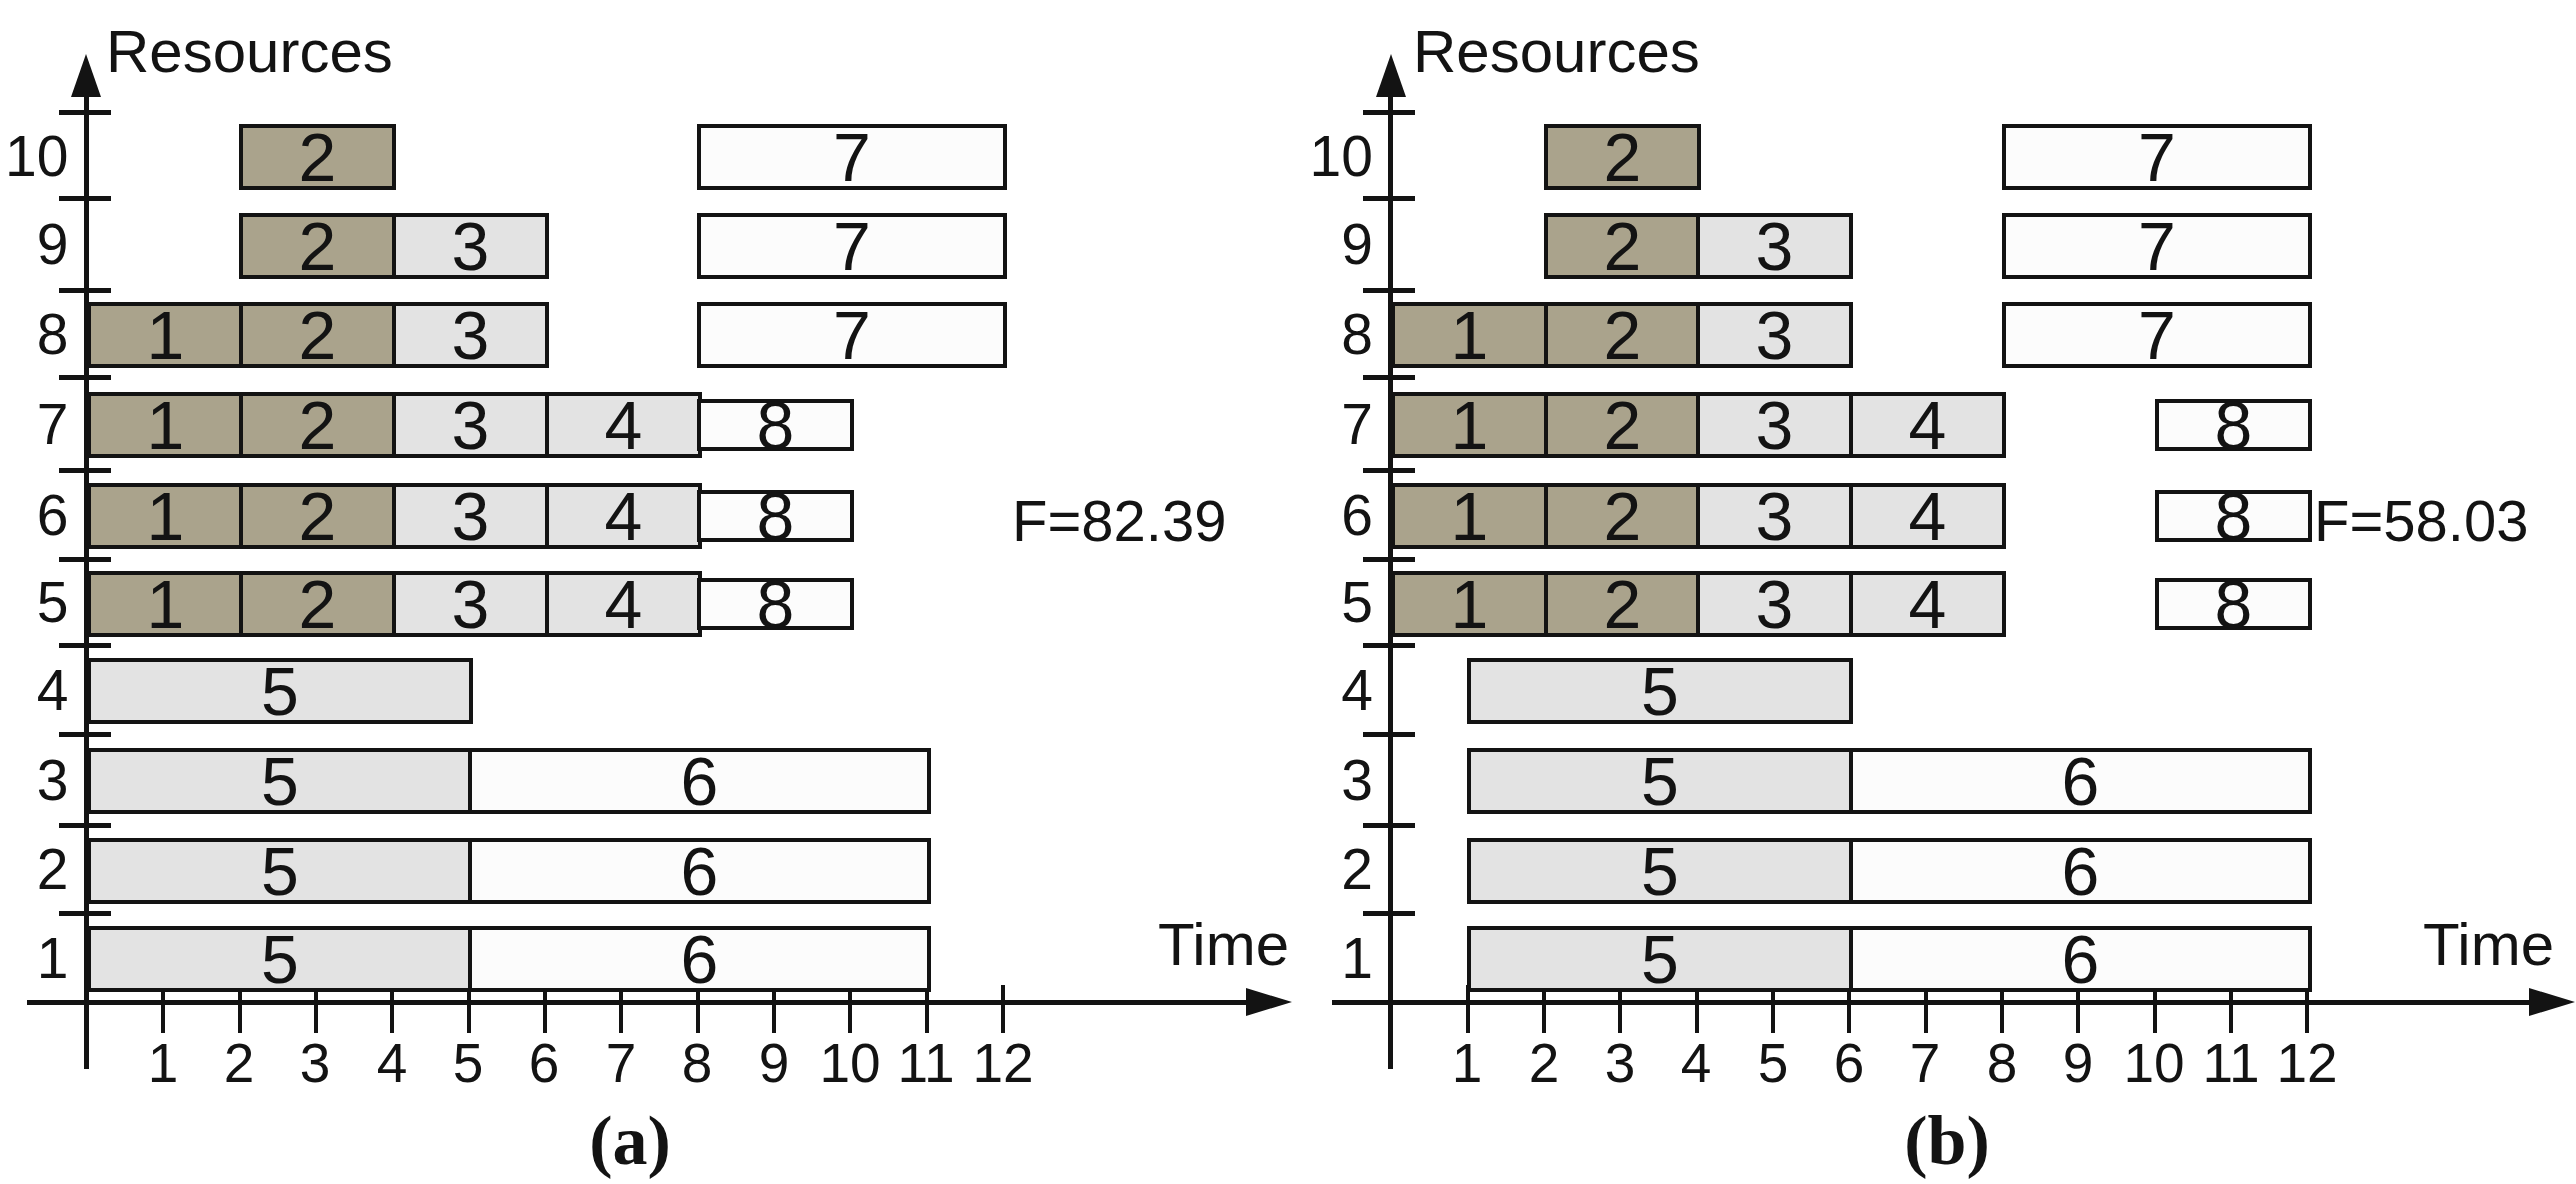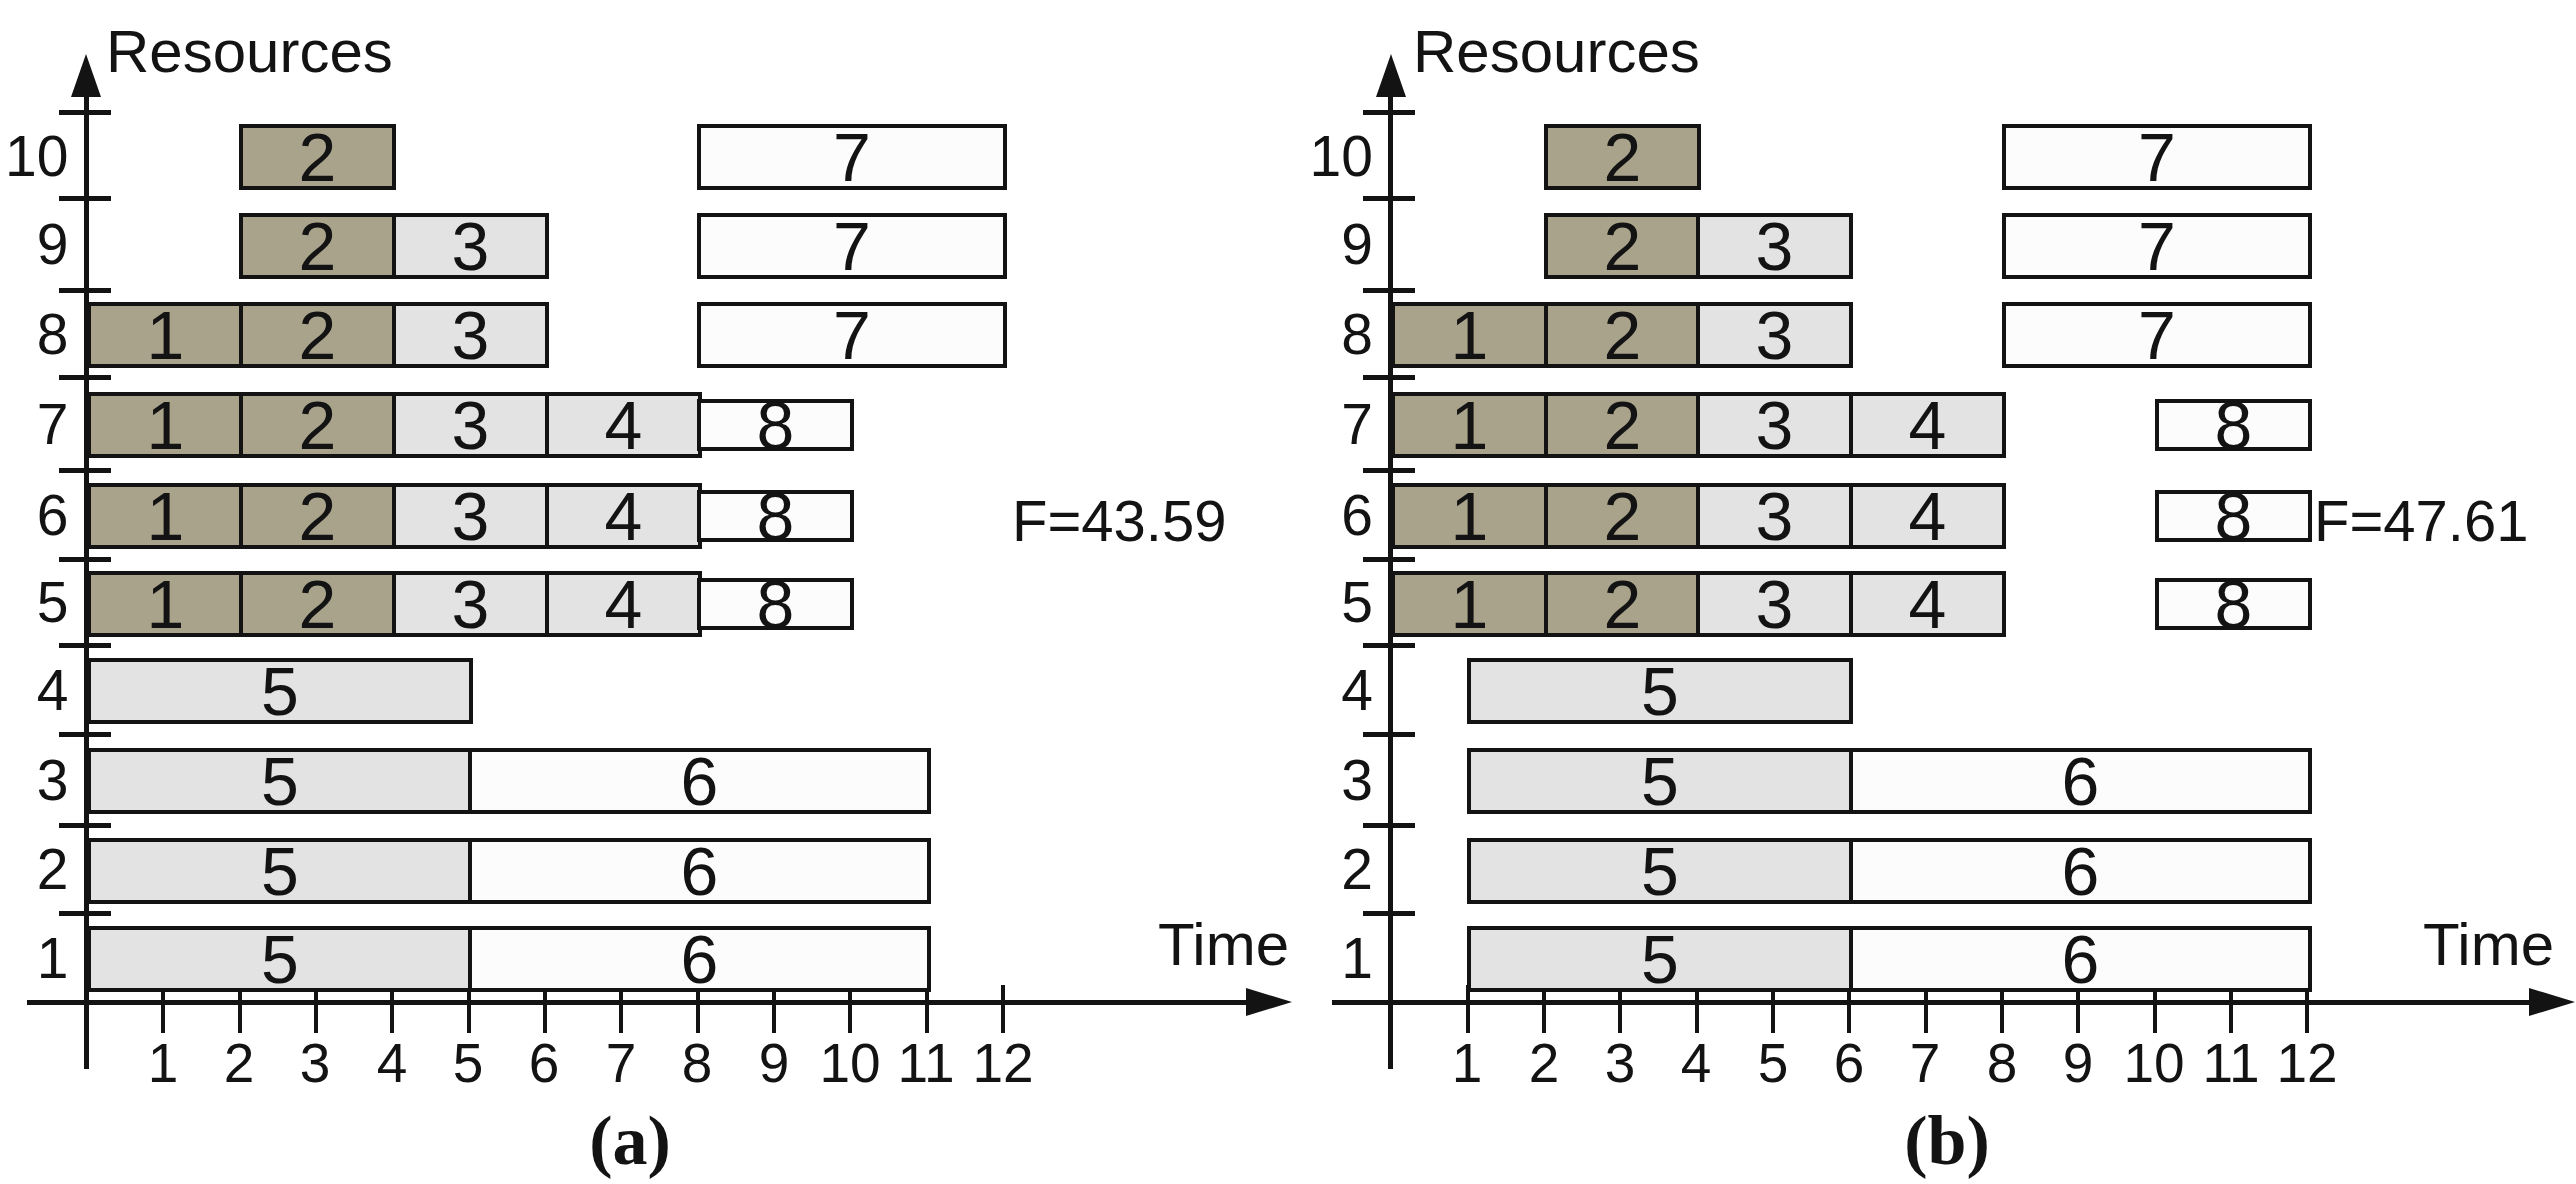--- a/index.html
+++ b/index.html
@@ -106,21 +106,21 @@
     <div class="bar open" style="left: 697px; top: 578px; width: 157px; height: 52px;">8</div>
     <div class="bar light" style="left: 87px; top: 658px; width: 386px; height: 66px;">5</div>
     <div class="bar light" style="left: 87px; top: 748px; width: 386px; height: 66px;">5</div>
     <div class="bar open" style="left: 468px; top: 748px; width: 463px; height: 66px;">6</div>
     <div class="bar light" style="left: 87px; top: 838px; width: 386px; height: 66px;">5</div>
     <div class="bar open" style="left: 468px; top: 838px; width: 463px; height: 66px;">6</div>
     <div class="bar light" style="left: 87px; top: 926px; width: 386px; height: 66px;">5</div>
     <div class="bar open" style="left: 468px; top: 926px; width: 463px; height: 66px;">6</div>
     <div class="axis-title" style="left: 106px; top: 19.6px;">Resources</div>
     <div class="axis-title" style="left: 1021px; top: 913px; width: 268px; text-align: right;">Time</div>
-    <div class="fitness" style="left: 1012px; top: 489px;">F=43.59</div>
+    <div class="fitness" style="left: 1012px; top: 489px;">F=82.39</div>
     <div class="caption" style="left: 496px; top: 1105px;">(a)</div>
   </div>
 <div class="chart" id="chart-b">
     <div class="axis-line" style="left: 1388px; top: 89px; width: 5.4px; height: 980px;"></div>
     <div class="arrow-up" style="left: 1376px; top: 54px;"></div>
     <div class="axis-line" style="left: 1332px; top: 1000px; width: 1204px; height: 5.4px;"></div>
     <div class="arrow-right" style="left: 2529px; top: 988px;"></div>
     <div class="tick" style="left: 1363px; top: 110px; width: 52px; height: 4.5px;"></div>
     <div class="tick" style="left: 1363px; top: 196px; width: 52px; height: 4.5px;"></div>
     <div class="tick" style="left: 1363px; top: 288px; width: 52px; height: 4.5px;"></div>
@@ -191,16 +191,16 @@
     <div class="bar open" style="left: 2155px; top: 578px; width: 157px; height: 52px;">8</div>
     <div class="bar light" style="left: 1467px; top: 658px; width: 386px; height: 66px;">5</div>
     <div class="bar light" style="left: 1467px; top: 748px; width: 386px; height: 66px;">5</div>
     <div class="bar open" style="left: 1849px; top: 748px; width: 463px; height: 66px;">6</div>
     <div class="bar light" style="left: 1467px; top: 838px; width: 386px; height: 66px;">5</div>
     <div class="bar open" style="left: 1849px; top: 838px; width: 463px; height: 66px;">6</div>
     <div class="bar light" style="left: 1467px; top: 926px; width: 386px; height: 66px;">5</div>
     <div class="bar open" style="left: 1849px; top: 926px; width: 463px; height: 66px;">6</div>
     <div class="axis-title" style="left: 1413px; top: 19.6px;">Resources</div>
     <div class="axis-title" style="left: 2286px; top: 913px; width: 268px; text-align: right;">Time</div>
-    <div class="fitness" style="left: 2314px; top: 489px;">F=47.61</div>
+    <div class="fitness" style="left: 2314px; top: 489px;">F=58.03</div>
     <div class="caption" style="left: 1813px; top: 1105px;">(b)</div>
   </div>
 
 
 </body></html>

